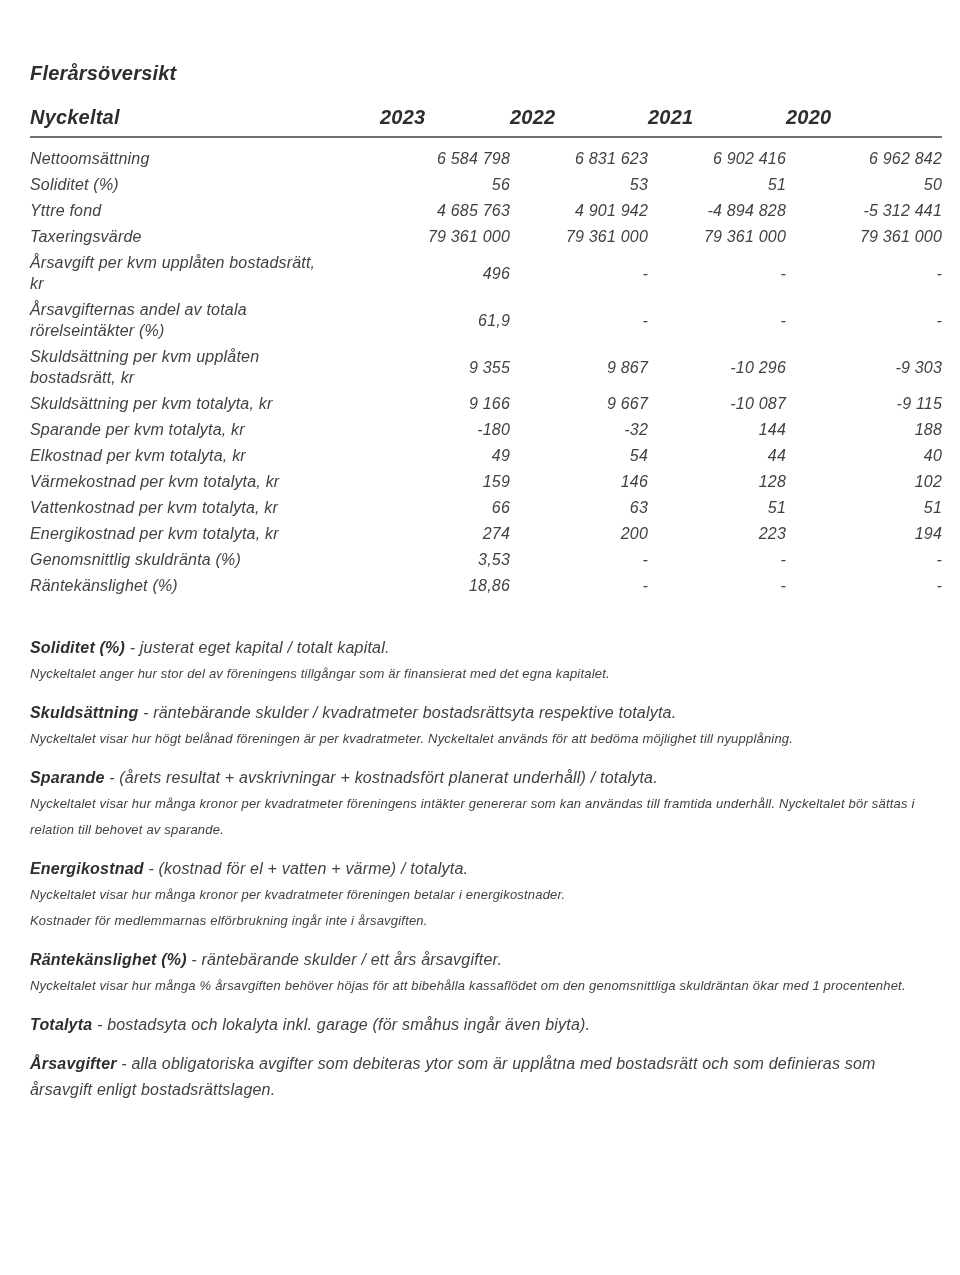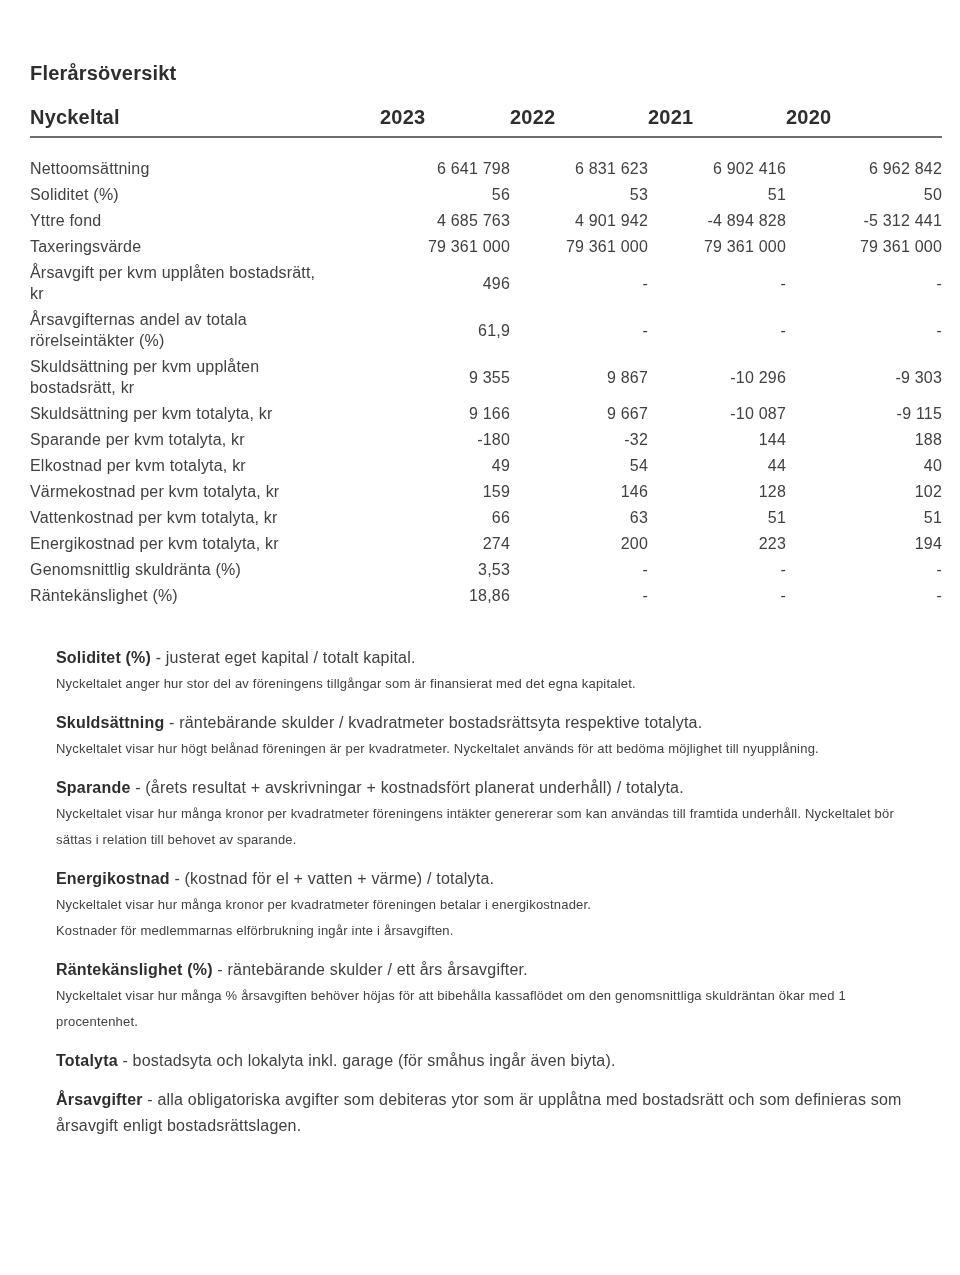--- a/index.html
+++ b/index.html
@@ -3,21 +3,21 @@
 <meta charset="utf-8">
 <style>
   * { margin: 0; padding: 0; box-sizing: border-box; }
   html, body {
     width: 960px; height: 1275px;
     background: #ffffff;
     font-family: "Liberation Sans", sans-serif;
     color: #414141;
     overflow: hidden;
   }
-  .page { padding: 62px 30px 0 30px; }
+  .page { padding: 62px 30px 0 30px; font-style: italic; }
 
   .title {
     font-size: 20px;
     font-weight: 700;
     color: #2e2e2e;
     letter-spacing: 0.2px;
     margin-bottom: 19px;
   }
 
   table.kf-table {
@@ -50,24 +50,24 @@
     vertical-align: middle;
   }
   td.label-cell {
     text-align: left;
     white-space: pre-line;
   }
   td.value-cell {
     text-align: right;
     white-space: nowrap;
   }
-  tbody tr:first-child td { padding-top: 20px; }
+  tbody tr:first-child td { padding-top: 10px; }
 
   .defs { margin-top: 36px; }
-  .def-block { margin-bottom: 13px; margin-left: 26px; }
+  .def-block { margin-bottom: 13px; }
   .def-term-line {
     font-size: 16px;
     line-height: 26px;
     letter-spacing: 0.2px;
   }
   .def-term { font-weight: 700; color: #2e2e2e; }
   .def-desc {
     font-size: 13px;
     line-height: 26px;
     letter-spacing: 0.2px;
@@ -93,21 +93,21 @@
         <th class="label-cell">Nyckeltal</th>
       <th class="value-cell">2023</th>
           <th class="value-cell">2022</th>
           <th class="value-cell">2021</th>
           <th class="value-cell">2020</th>
         </tr>
     </thead>
     <tbody>
         <tr>
           <td class="label-cell">Nettoomsättning</td>
-          <td class="value-cell">6 641 798</td>
+          <td class="value-cell">6 584 798</td>
           <td class="value-cell">6 831 623</td>
           <td class="value-cell">6 902 416</td>
           <td class="value-cell">6 962 842</td>
         </tr>
         <tr>
           <td class="label-cell">Soliditet (%)</td>
           <td class="value-cell">56</td>
           <td class="value-cell">53</td>
           <td class="value-cell">51</td>
           <td class="value-cell">50</td>

